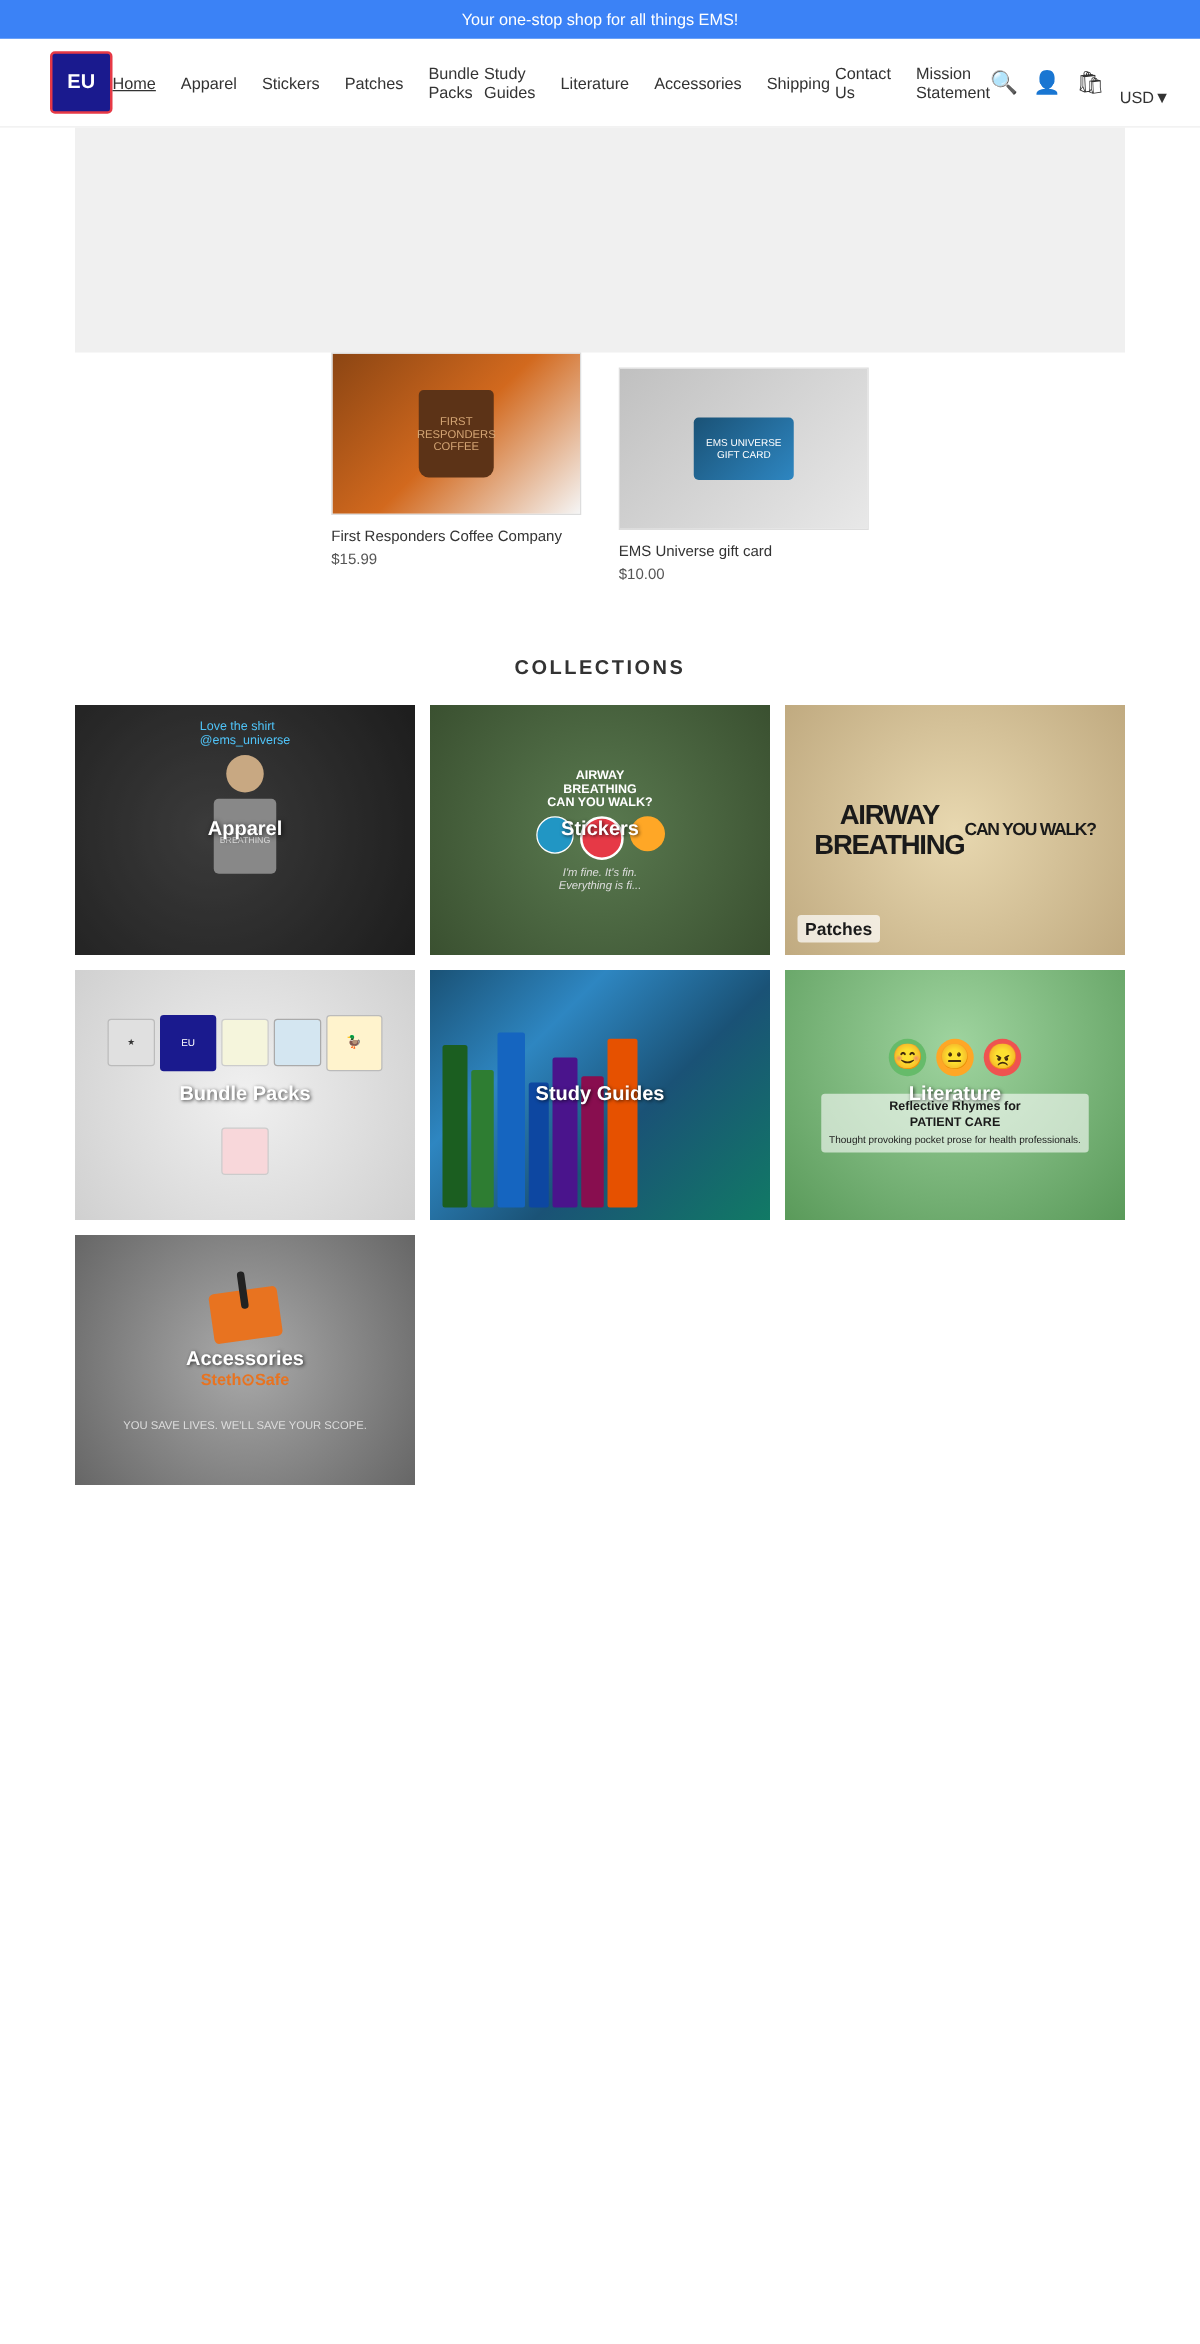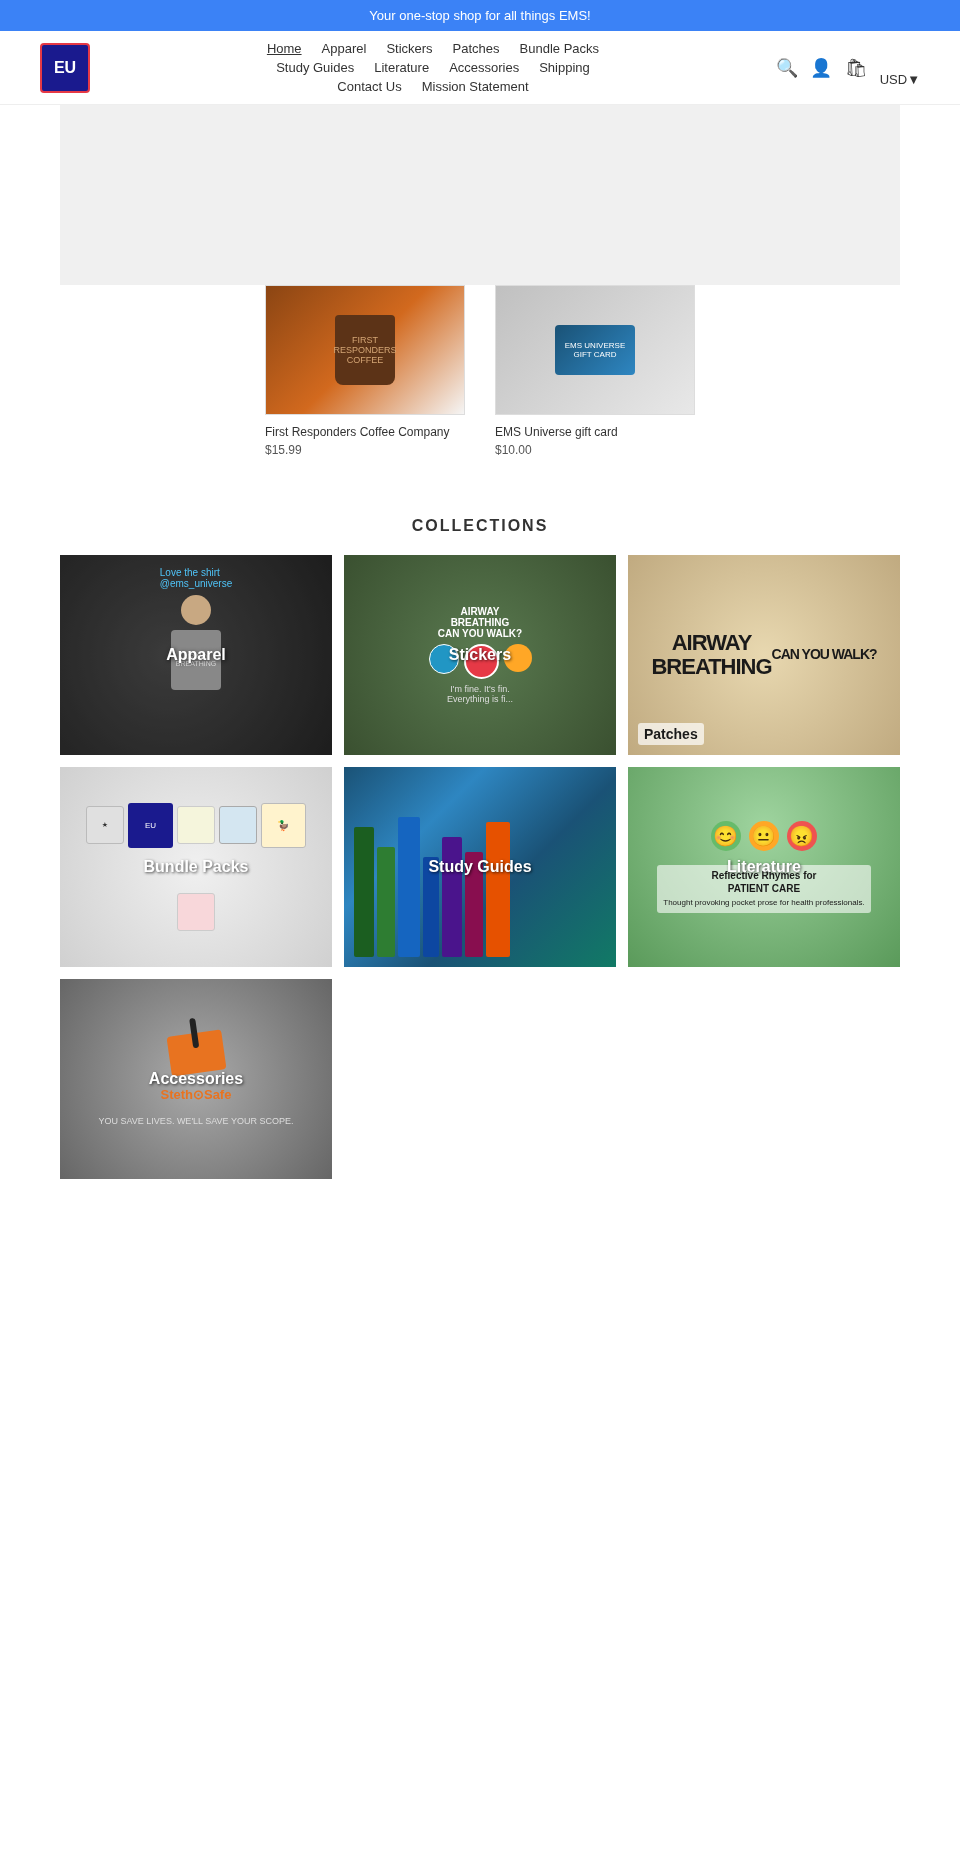--- a/index.html
+++ b/index.html
@@ -35,21 +35,21 @@
       align-items: center;
       justify-content: center;
       color: #fff;
       font-weight: bold;
       font-size: 16px;
       border: 2px solid #e63946;
     }
     nav {
       flex: 1;
       display: flex;
-      flex-direction: column;
+      flex-direction: row;
       align-items: center;
       gap: 4px;
     }
     .nav-row {
       display: flex;
       gap: 20px;
       align-items: center;
     }
     .nav-row a {
       text-decoration: none;
@@ -126,20 +126,21 @@
     }
     .product-img-ad {
       background: #e8e8e8;
       font-size: 11px;
       text-align: center;
       padding: 10px;
       color: #555;
     }
     .product-img-gift {
       background: linear-gradient(135deg, #c0c0c0 0%, #e8e8e8 100%);
+      margin-top: 12px;
     }
     .product-title {
       font-size: 12px;
       color: #333;
       margin-bottom: 4px;
     }
     .product-price {
       font-size: 12px;
       color: #555;
     }
@@ -375,21 +376,21 @@
     </div>
 
     <div class="collection-item bg-stickers">
       <div style="position:absolute;inset:0;display:flex;flex-direction:column;align-items:center;justify-content:center;padding:10px;gap:5px;">
         <div style="color:#fff;font-size:10px;text-align:center;font-weight:bold;">AIRWAY<br>BREATHING<br>CAN YOU WALK?</div>
         <div style="display:flex;gap:5px;flex-wrap:wrap;justify-content:center;">
           <div style="width:30px;height:30px;border-radius:50%;background:#2196c4;border:1px solid #fff;"></div>
           <div style="width:35px;height:35px;border-radius:50%;background:#e63946;border:2px solid #fff;"></div>
           <div style="width:28px;height:28px;border-radius:50%;background:#ffa726;"></div>
         </div>
-        <div style="font-size:9px;color:#ddd;text-align:center;">I'm fine. It's fin.<br>Everything is fi...</div>
+        <div style="font-size:9px;color:#ddd;text-align:center;font-style:italic;">I'm fine. It's fin.<br>Everything is fi...</div>
       </div>
       <div class="collection-label">Stickers</div>
     </div>
 
     <div class="collection-item bg-patches">
       <div style="position:absolute;inset:0;display:flex;align-items:center;justify-content:center;padding:10px;">
         <div class="patches-visual" style="color:#1a1a1a;font-size:22px;font-weight:900;font-family:Impact,Arial Black,sans-serif;text-align:center;line-height:1.1;">AIRWAY<br>BREATHING<br><span style="font-size:14px;">CAN YOU WALK?</span></div>
       </div>
       <div class="collection-label" style="color:#1a1a1a;text-shadow:none;font-size:14px;bottom:10px;top:auto;left:10px;right:auto;background:rgba(255,255,255,0.7);padding:3px 6px;border-radius:3px;">Patches</div>
     </div>
@@ -425,21 +426,21 @@
           <div class="smiley" style="background:#66bb6a;">😊</div>
           <div class="smiley" style="background:#ffa726;">😐</div>
           <div class="smiley" style="background:#ef5350;">😠</div>
         </div>
         <div style="font-size:10px;color:#1a1a1a;font-weight:bold;text-align:center;line-height:1.3;background:rgba(255,255,255,0.6);padding:4px 6px;border-radius:3px;">Reflective Rhymes for<br>PATIENT CARE<br><span style="font-size:8px;font-weight:normal;">Thought provoking pocket prose for health professionals.</span></div>
       </div>
       <div class="collection-label">Literature</div>
     </div>
 
     <div class="collection-item bg-accessories collection-last">
-      <div style="position:absolute;inset:0;display:flex;flex-direction:column;align-items:center;justify-content:center;gap:14px;padding:15px;">
+      <div style="position:absolute;inset:0;display:flex;flex-direction:column;align-items:center;justify-content:center;gap:24px;padding:15px;">
         <div style="display:flex;align-items:center;gap:8px;">
           <div style="width:55px;height:40px;background:#e87320;border-radius:4px;transform:rotate(-8deg);position:relative;">
             <div style="width:6px;height:30px;background:#222;border-radius:3px;position:absolute;top:-15px;left:50%;transform:translateX(-50%);"></div>
           </div>
         </div>
         <div style="color:#e87320;font-size:13px;font-weight:bold;text-shadow:none;">Steth<span style="color:#e87320;">⊙</span>Safe</div>
         <div style="font-size:9px;color:#ddd;text-align:center;">YOU SAVE LIVES. WE'LL SAVE YOUR SCOPE.</div>
       </div>
       <div class="collection-label">Accessories</div>
     </div>

